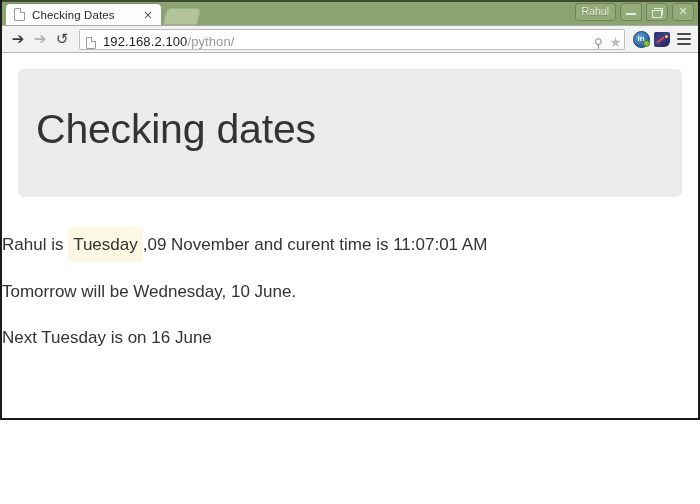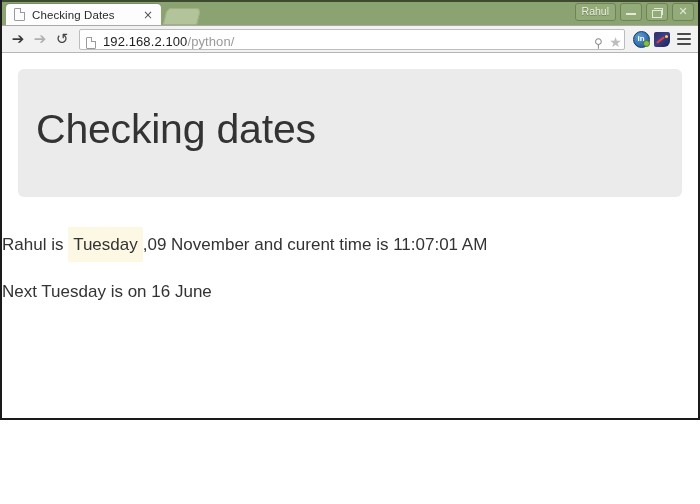--- a/index.html
+++ b/index.html
@@ -433,17 +433,18 @@
   <div id="viewport">
     <div id="jumbotron">
       <h1 id="page-title">Checking dates</h1>
     </div>
 
     <p class="para" id="p1">
       <span>Rahul is</span>
       <mark class="hl">Tuesday</mark><span>,09 November and curent time is 11:07:01 AM</span>
     </p>
 
+    <p class="para" id="p2">Tomorrow will be Wednesday, 10 June.</p>
 
     <p class="para" id="p3">Next Tuesday is on 16 June</p>
   </div>
 
 </div>
 
 </body></html>

